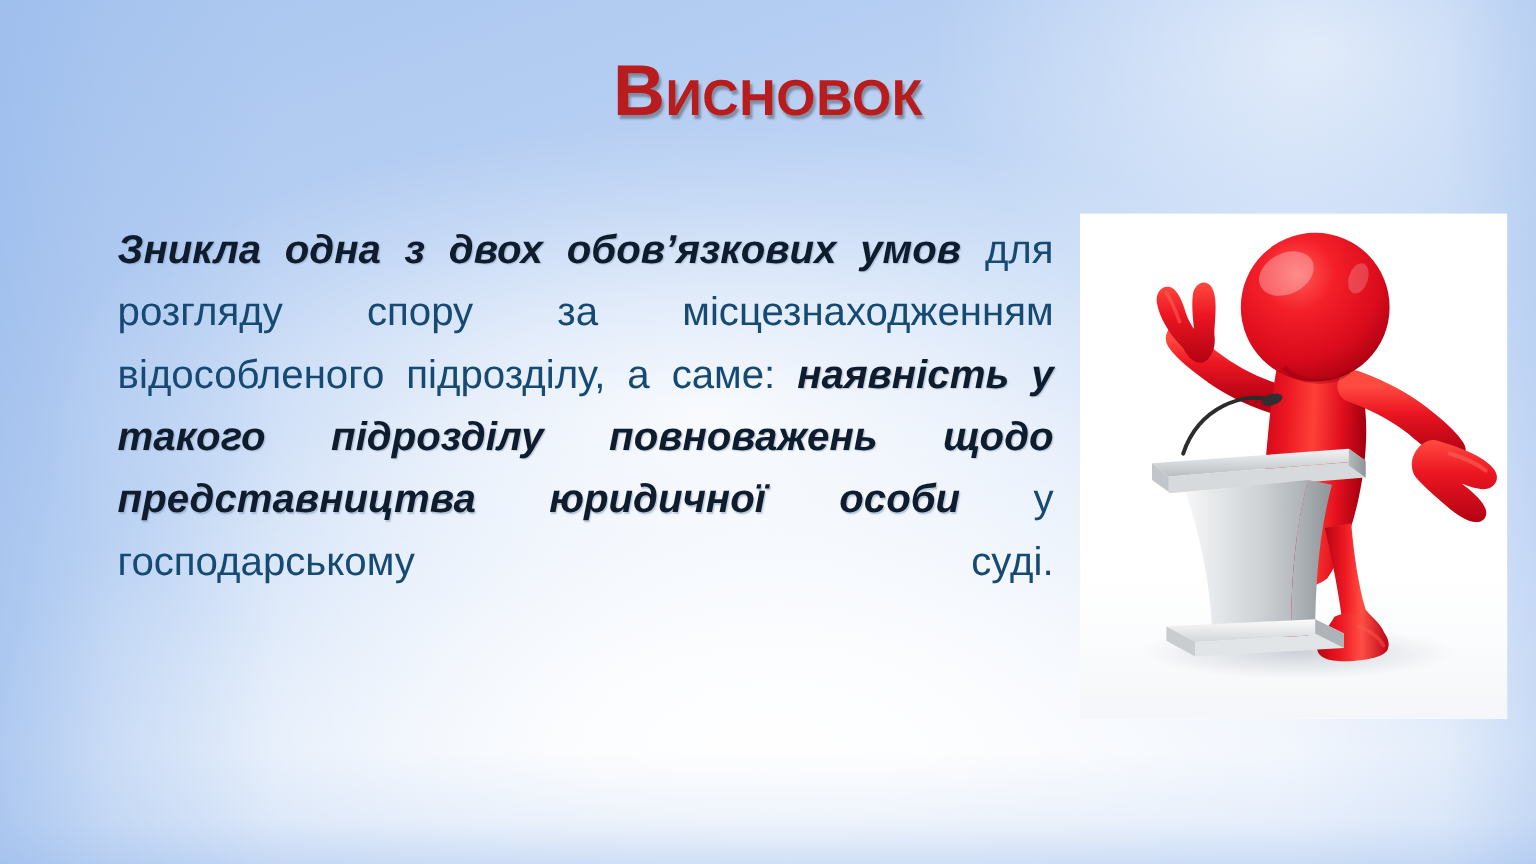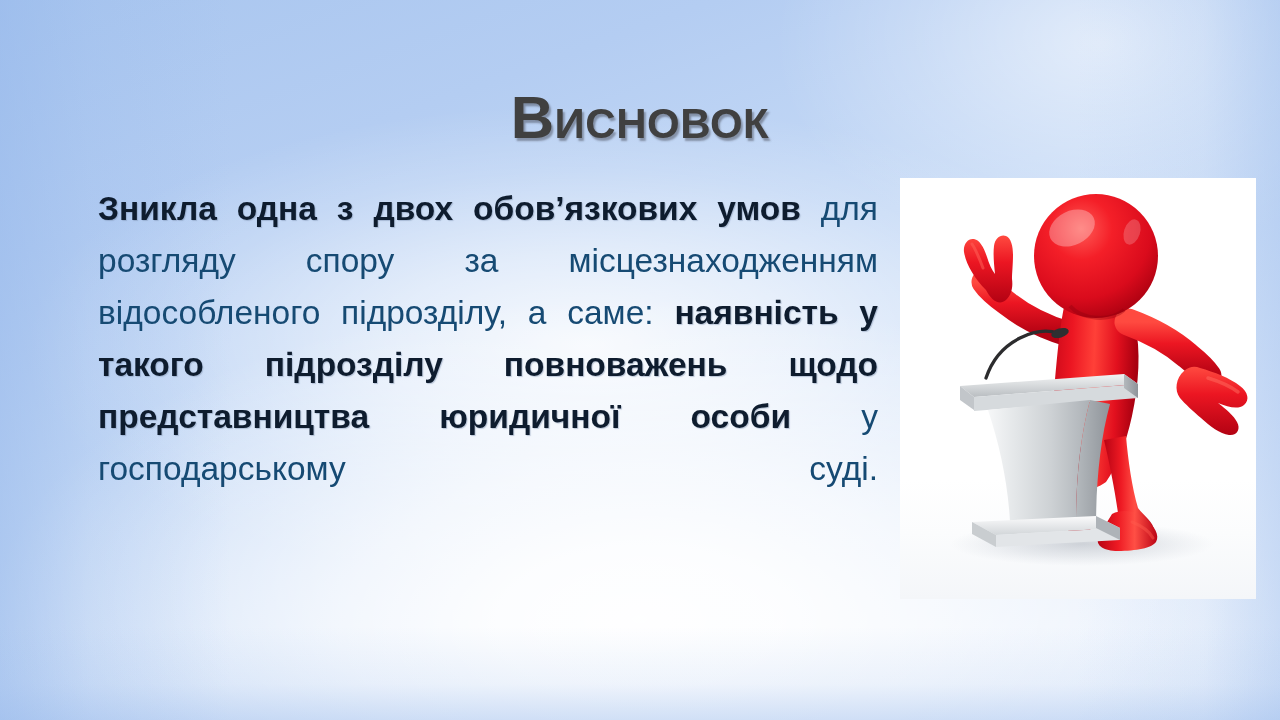--- a/index.html
+++ b/index.html
@@ -78,41 +78,41 @@
     position: absolute;
     left: 0;
     top: 46px;
     width: 1280px;
     text-align: center;
     font-size: 60px;
     line-height: 1.0;
     font-weight: bold;
     font-variant: small-caps;
     letter-spacing: 0.5px;
-    color: #404040;
+    color: #b91c1c;
     text-shadow: 2px 3px 2px rgba(60,62,74,0.45);
     white-space: nowrap;
-    margin-top: 42px;
   }
 
   
   .body-text {
     position: absolute;
     left: 98px;
     top: 183px;
     width: 780px;
     font-size: 33.5px;
     line-height: 52px;
     text-align: justify;
     color: #164a73;
     word-spacing: 0.5px;
   }
   .body-text > .seg { }
   .emph {
     font-weight: bold;
+    font-style: italic;
     color: #0e1c2e;
     text-shadow: 1px 1px 1px rgba(120,140,170,0.45);
   }
   .plain {
     font-weight: normal;
     font-style: normal;
     color: #164a73;
   }
   
   .body-text::after {

